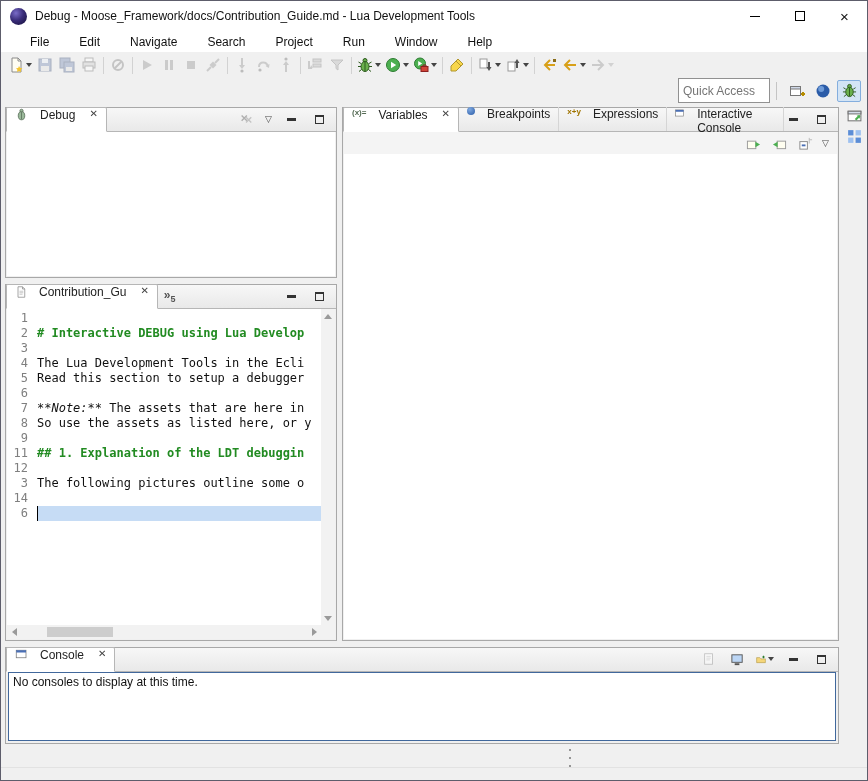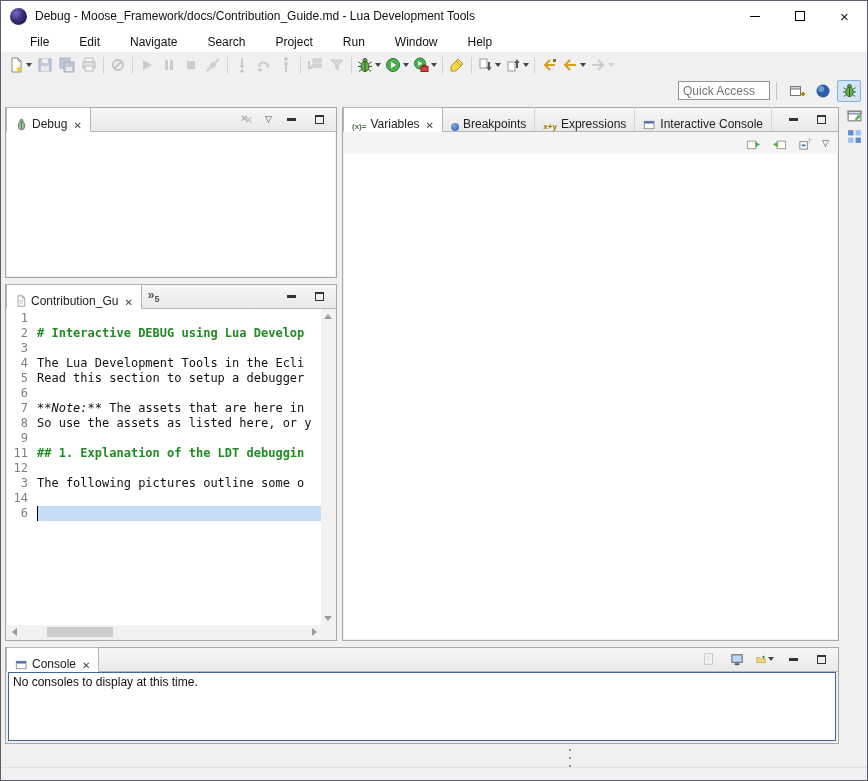--- a/index.html
+++ b/index.html
@@ -21,28 +21,28 @@
   .menu-item{padding:2px 7px;cursor:default;margin-left:16px;}
   
   .toolbar{position:absolute;left:0;top:51px;right:0;height:26px;display:flex;align-items:center;padding-left:5px;}
   .tbtn{height:22px;min-width:22px;display:inline-flex;align-items:center;justify-content:center;border:1px solid transparent;border-radius:2px;padding:0 1px;}
   .tbtn.dis{opacity:.42;}
   .dd{width:0;height:0;border-left:3px solid transparent;border-right:3px solid transparent;border-top:4px solid #444;margin-left:2px;}
   .dd.dis{opacity:.42;}
   .tsep{width:1px;height:17px;background:#d2d2d2;margin:0 3px;flex:0 0 auto;}
   
   .qa-row{position:absolute;left:0;top:77px;right:0;height:25px;display:flex;align-items:center;justify-content:flex-end;padding-right:6px;}
-  .qa-input{width:92px;height:19px;border:1px solid #919191;background:#fff;font-family:"Liberation Sans",sans-serif;font-size:12px;padding:0 4px;color:#333;}
+  .qa-input{width:92px;height:25px;border:1px solid #919191;background:#fff;font-family:"Liberation Sans",sans-serif;font-size:12px;padding:0 4px;color:#333;}
   .qa-sep{width:1px;height:18px;background:#c4c4c4;margin:0 6px;}
   .pbtn{width:24px;height:22px;display:flex;align-items:center;justify-content:center;border:1px solid transparent;border-radius:2px;margin-left:2px;}
   .pbtn.selected{background:#d3e4f5;border-color:#84aede;}
   
   .panel{position:absolute;background:#f0f0f0;border:1px solid #a8a8a8;}
   .panel-tabs{position:relative;height:24px;background:linear-gradient(#f7f7f7,#e9e9e9);border-bottom:1px solid #b6b6b6;display:flex;align-items:flex-end;}
-  .vtab{display:inline-flex;align-items:flex-end;gap:4px;height:24px;padding:0 8px;border-right:1px solid #d5d5d5;color:#222;}
+  .vtab{display:inline-flex;align-items:flex-start;gap:12px;height:24px;padding:0 8px;border-right:1px solid #d5d5d5;color:#222;}
   .vtab.selected{background:#fff;border:1px solid #b6b6b6;border-bottom:1px solid #fff;border-radius:2px 2px 0 0;height:25px;margin-bottom:-1px;}
   .tab-close{font-size:10px;color:#444;margin-left:2px;}
   .panel-hdr-ctl{margin-left:auto;display:flex;align-items:center;gap:10px;padding-right:8px;height:24px;}
   .pmin{width:9px;height:3px;background:#333;display:block;}
   .pmax{width:9px;height:9px;border:1px solid #333;border-top:2px solid #333;display:block;}
   .pmenu{font-size:9px;color:#444;line-height:1;}
   .panel-body{position:absolute;left:1px;right:1px;bottom:1px;background:#fff;}
   .mini{display:flex;align-items:center;justify-content:center;width:18px;height:18px;}
   
   .ed-chevron{font-weight:bold;color:#555;margin-left:6px;align-self:center;}

